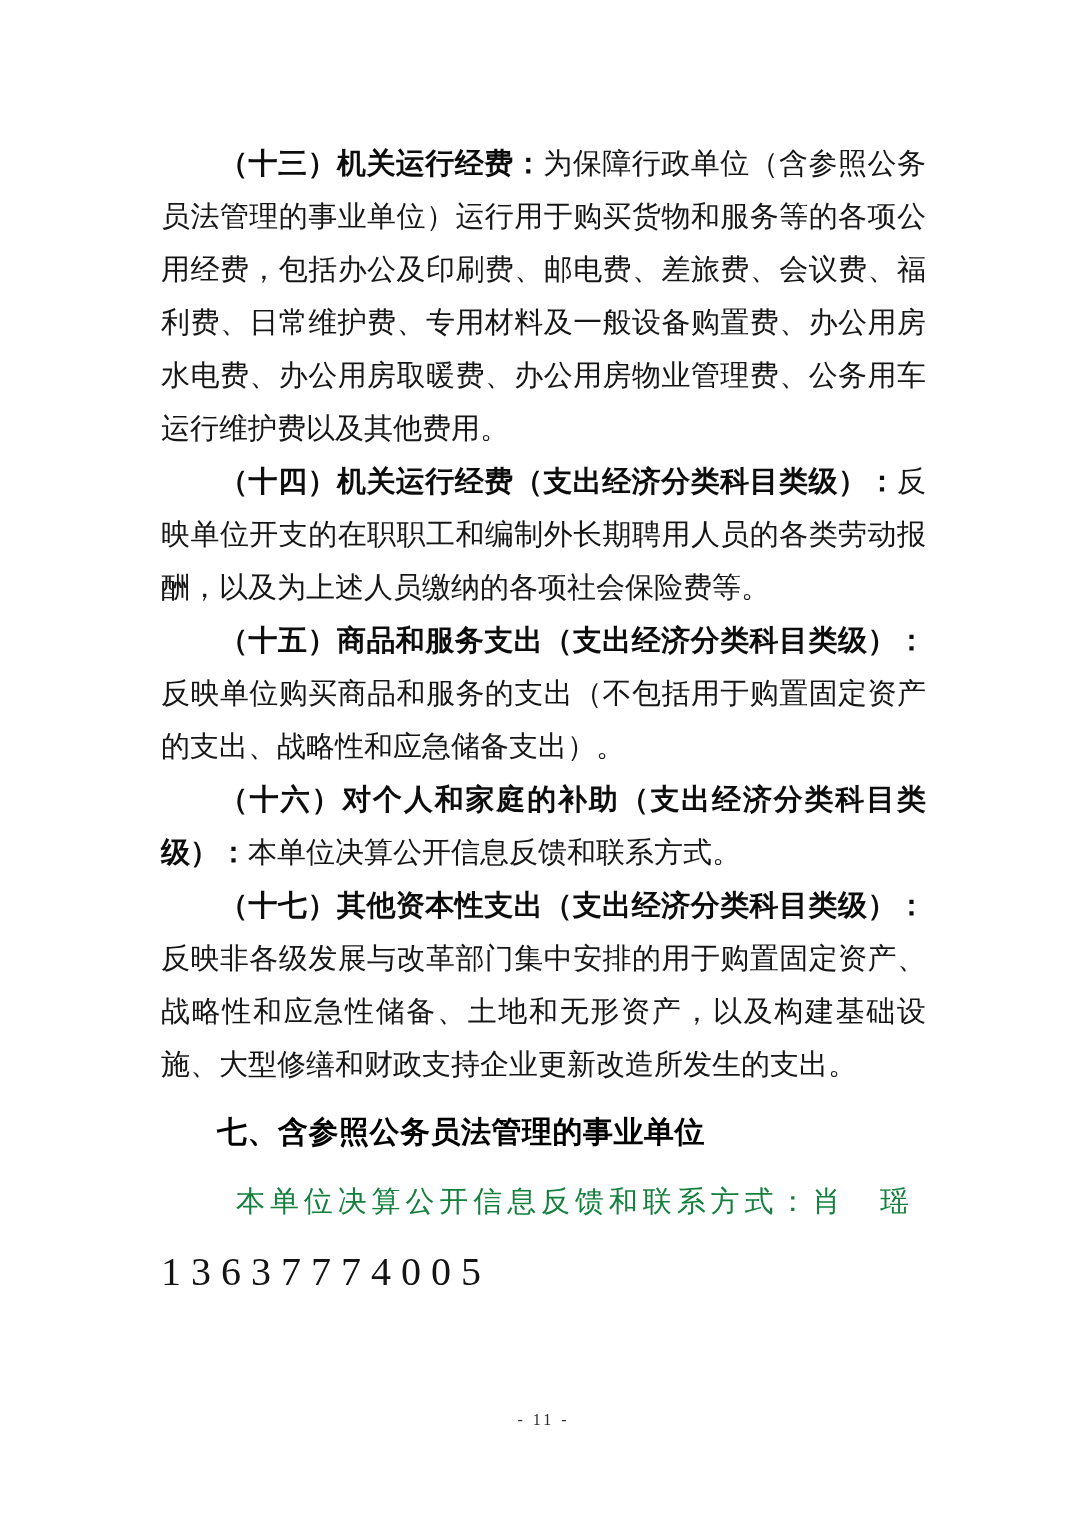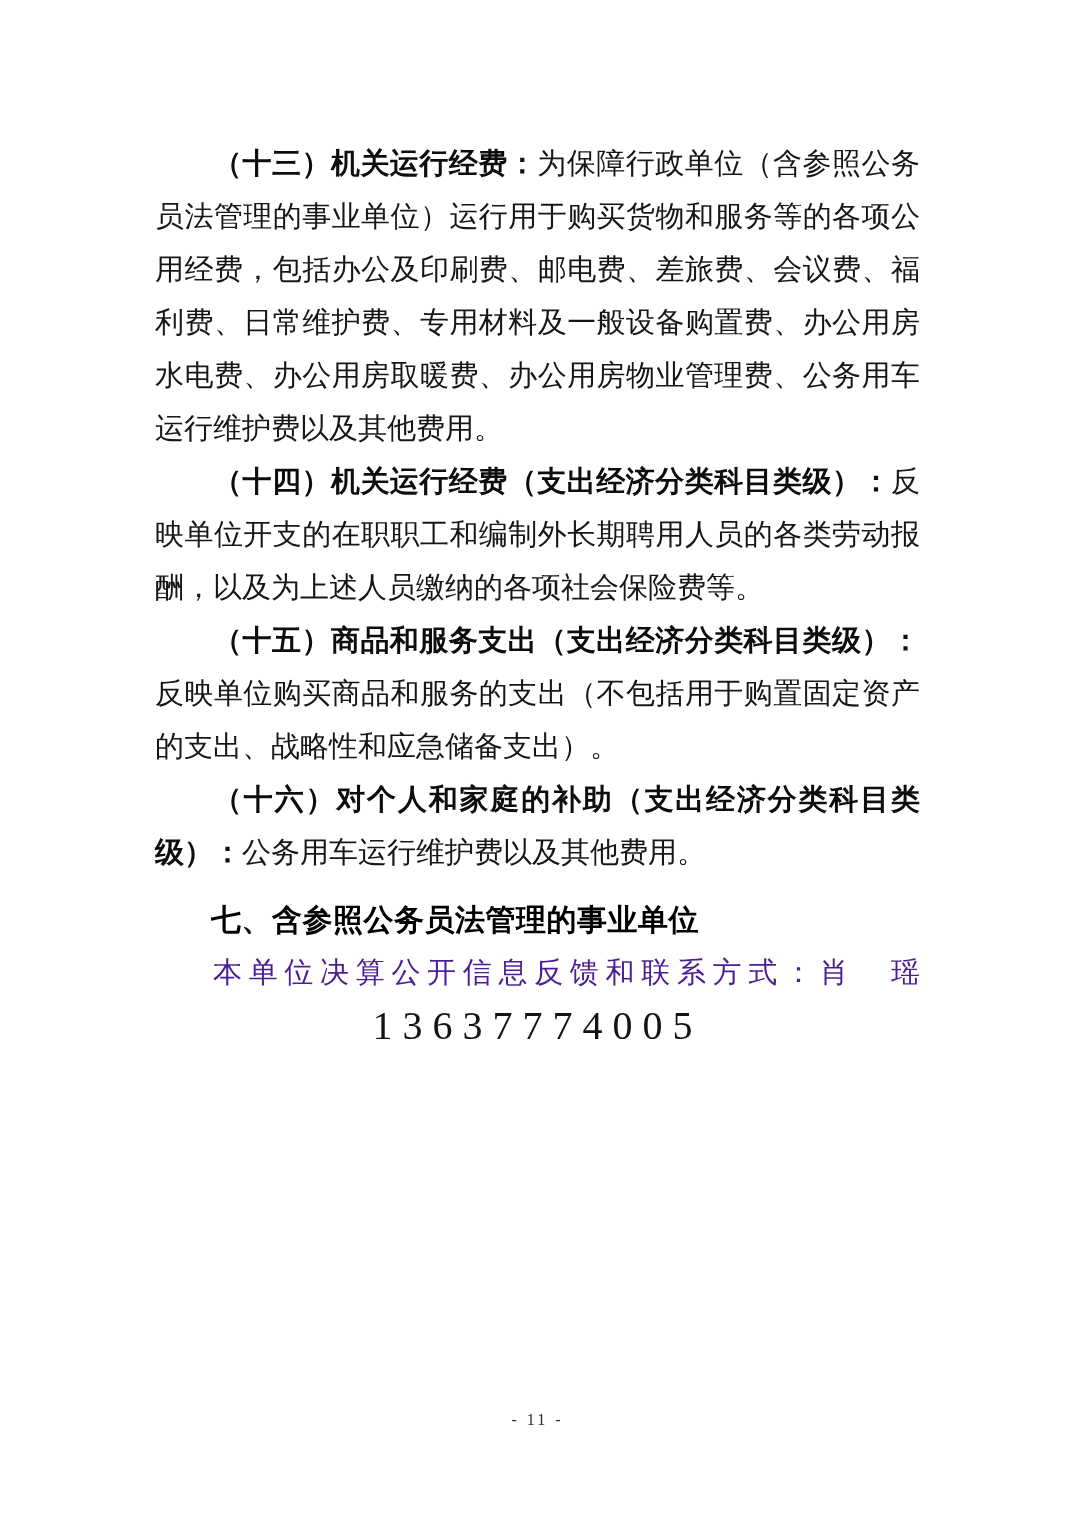--- a/index.html
+++ b/index.html
@@ -9,21 +9,21 @@
   }
   body {
     width: 1075px;
     height: 1520px;
     position: relative;
     font-family: "Liberation Serif", "DejaVu Serif", serif;
     color: #161616;
   }
   .page {
     position: absolute;
-    left: 0; top: 0;
+    left: 6px; top: 0;
     width: 1053px;
     height: 1520px;
     background: #ffffff;
     overflow: hidden;
   }
   .content {
     position: absolute;
     left: 155px;
     top: 137px;
     width: 765px;
@@ -44,35 +44,34 @@
     margin: 14px 0 0 0;
     font-family: "Liberation Sans", "DejaVu Sans", sans-serif;
     font-weight: bold;
     font-size: 30px;
     line-height: 53px;
     text-indent: 56px;
     color: #000000;
     letter-spacing: 0.5px;
   }
   .contact-line {
-    margin: 0;
+    margin: 17px;
     font-size: 29px;
     line-height: 53px;
     text-indent: 58px;
     text-align: justify;
     text-align-last: justify;
-    color: #4c1d95;
+    color: #15803d;
   }
   .phone-line {
     margin: 0;
     font-size: 40px;
     line-height: 53px;
     letter-spacing: 10px;
     color: #141414;
-    text-align: center;
   }
   .footer {
     position: absolute;
     top: 1406px;
     left: 0;
     width: 1075px;
     text-align: center;
     font-size: 16px;
     line-height: 28px;
     letter-spacing: 3px;
@@ -84,22 +83,23 @@
 
 <div class="page">
   <div class="content">
 
     <p class="para"><span class="lead">（十三）机关运行经费：</span><span class="body-text">为保障行政单位（含参照公务员法管理的事业单位）运行用于购买货物和服务等的各项公用经费，包括办公及印刷费、邮电费、差旅费、会议费、福利费、日常维护费、专用材料及一般设备购置费、办公用房水电费、办公用房取暖费、办公用房物业管理费、公务用车运行维护费以及其他费用。</span></p>
 
     <p class="para"><span class="lead">（十四）机关运行经费（支出经济分类科目类级）：</span><span class="body-text">反映单位开支的在职职工和编制外长期聘用人员的各类劳动报酬，以及为上述人员缴纳的各项社会保险费等。</span></p>
 
     <p class="para"><span class="lead">（十五）商品和服务支出（支出经济分类科目类级）：</span><span class="body-text">反映单位购买商品和服务的支出（不包括用于购置固定资产的支出、战略性和应急储备支出）。</span></p>
 
-    <p class="para"><span class="lead">（十六）对个人和家庭的补助（支出经济分类科目类级）：</span><span class="body-text">公务用车运行维护费以及其他费用。</span></p>
+    <p class="para"><span class="lead">（十六）对个人和家庭的补助（支出经济分类科目类级）：</span><span class="body-text">本单位决算公开信息反馈和联系方式。</span></p>
 
+    <p class="para"><span class="lead">（十七）其他资本性支出（支出经济分类科目类级）：</span><span class="body-text">反映非各级发展与改革部门集中安排的用于购置固定资产、战略性和应急性储备、土地和无形资产，以及构建基础设施、大型修缮和财政支持企业更新改造所发生的支出。</span></p>
 
     <h2 class="section-heading">七、含参照公务员法管理的事业单位</h2>
 
     <p class="contact-line">本单位决算公开信息反馈和联系方式：肖　瑶</p>
 
     <p class="phone-line">13637774005</p>
 
   </div>
 
   <div class="footer">- 11 -</div>

